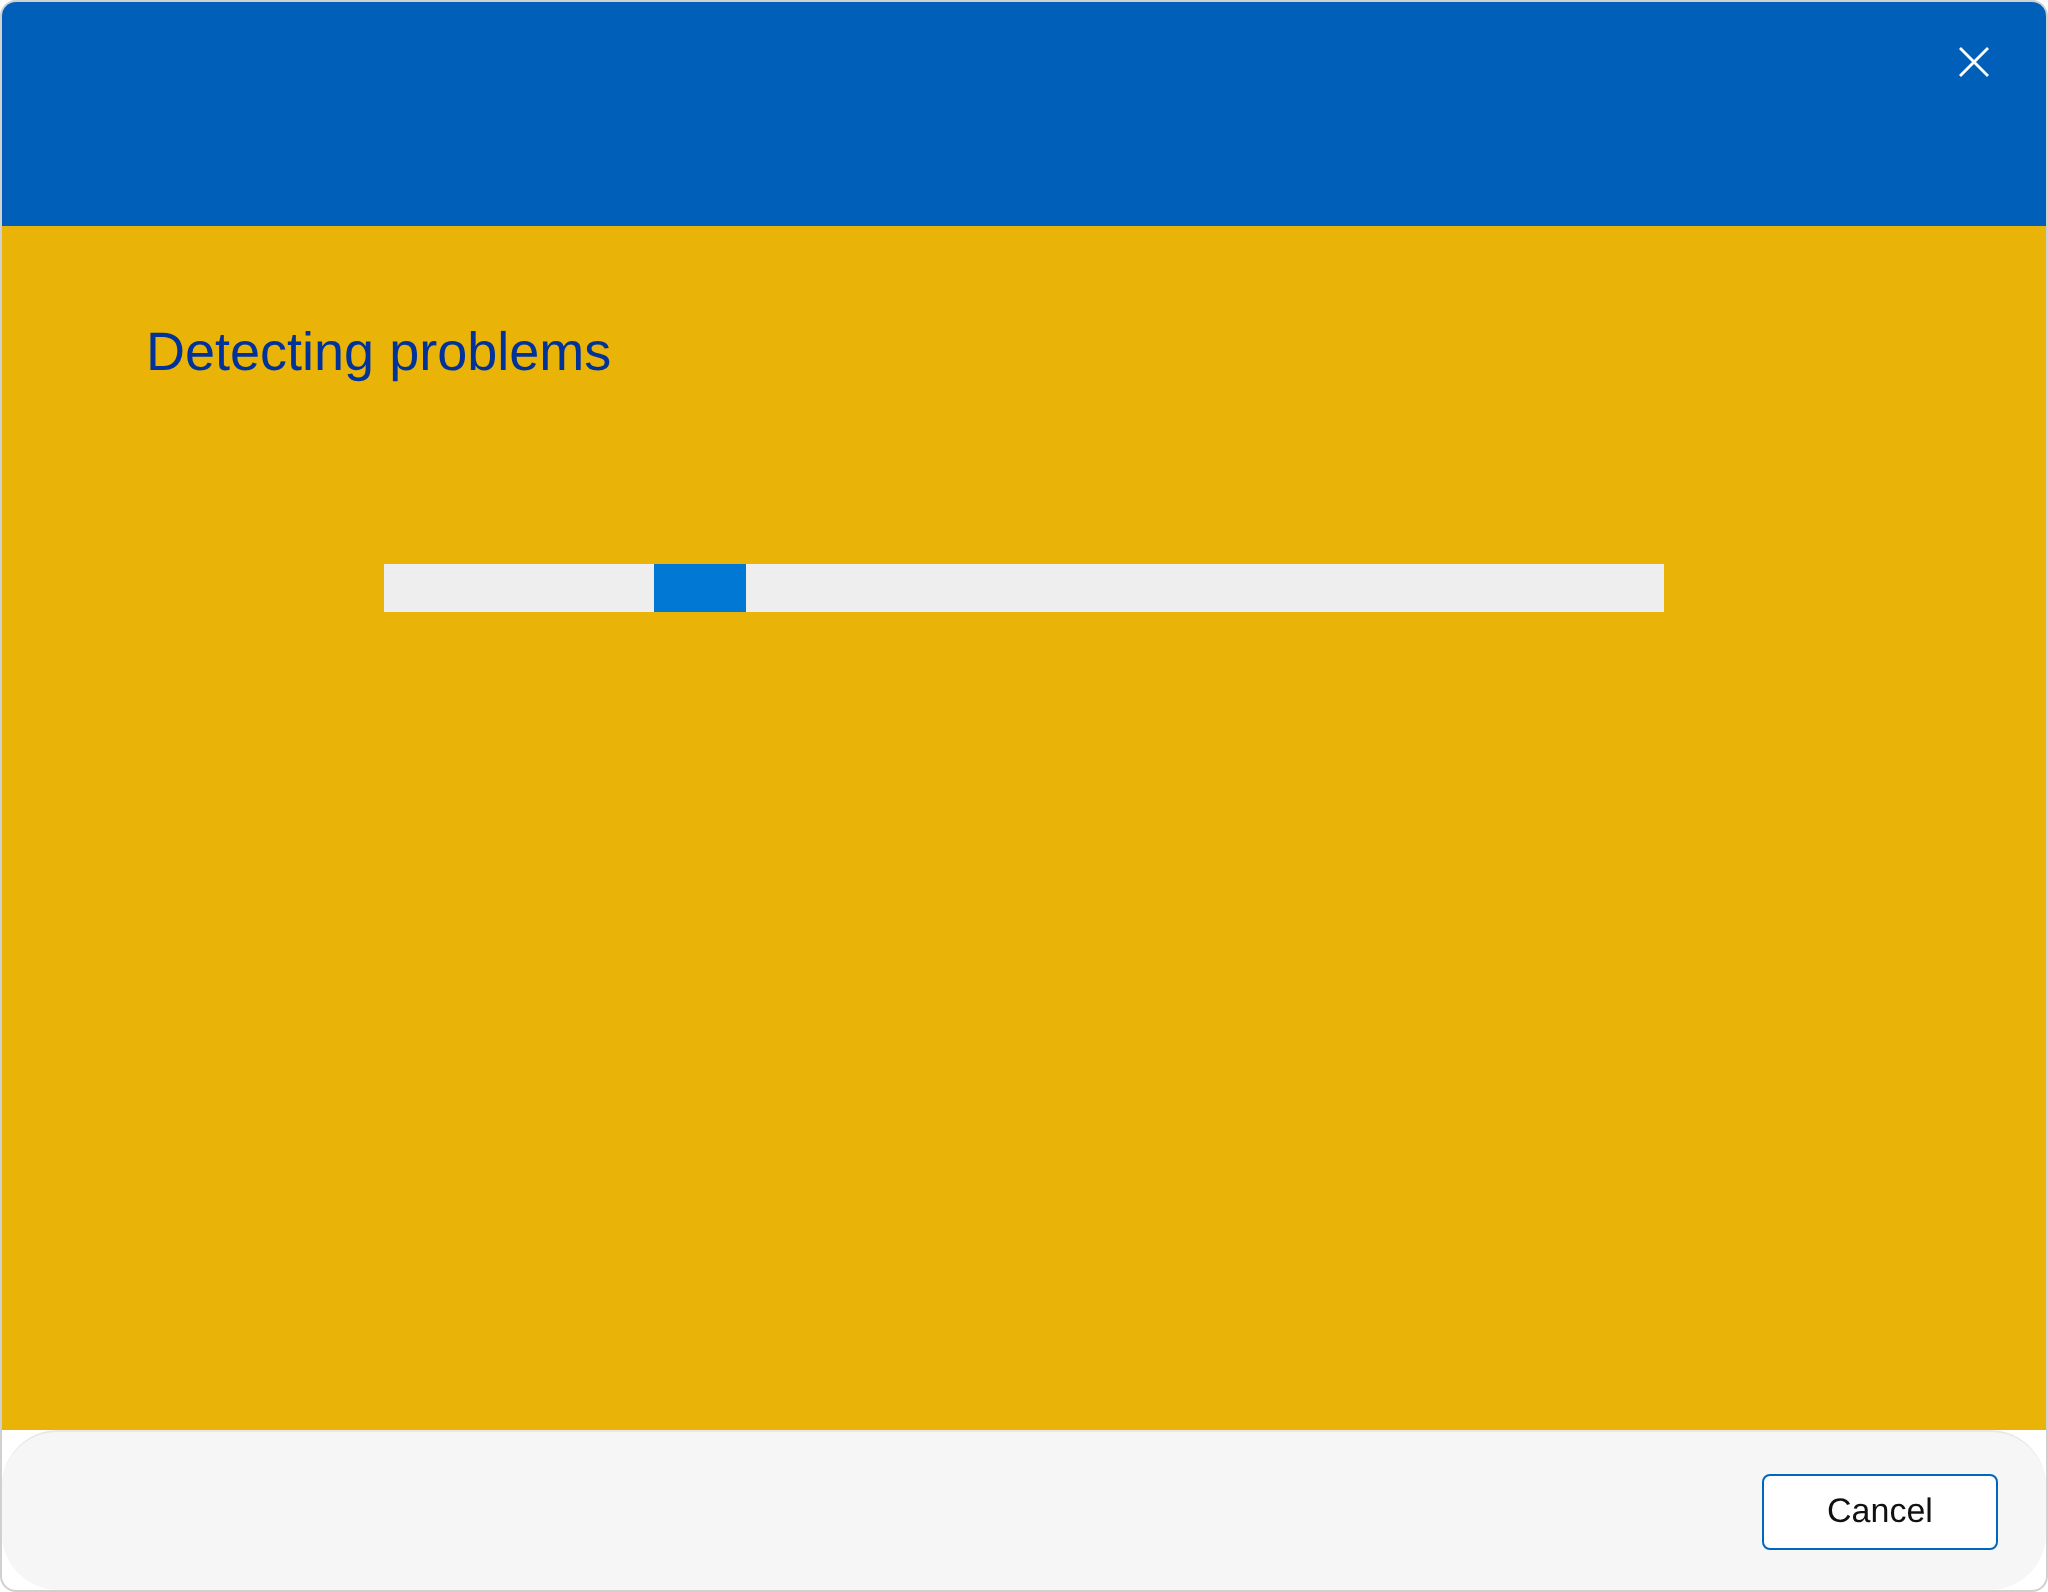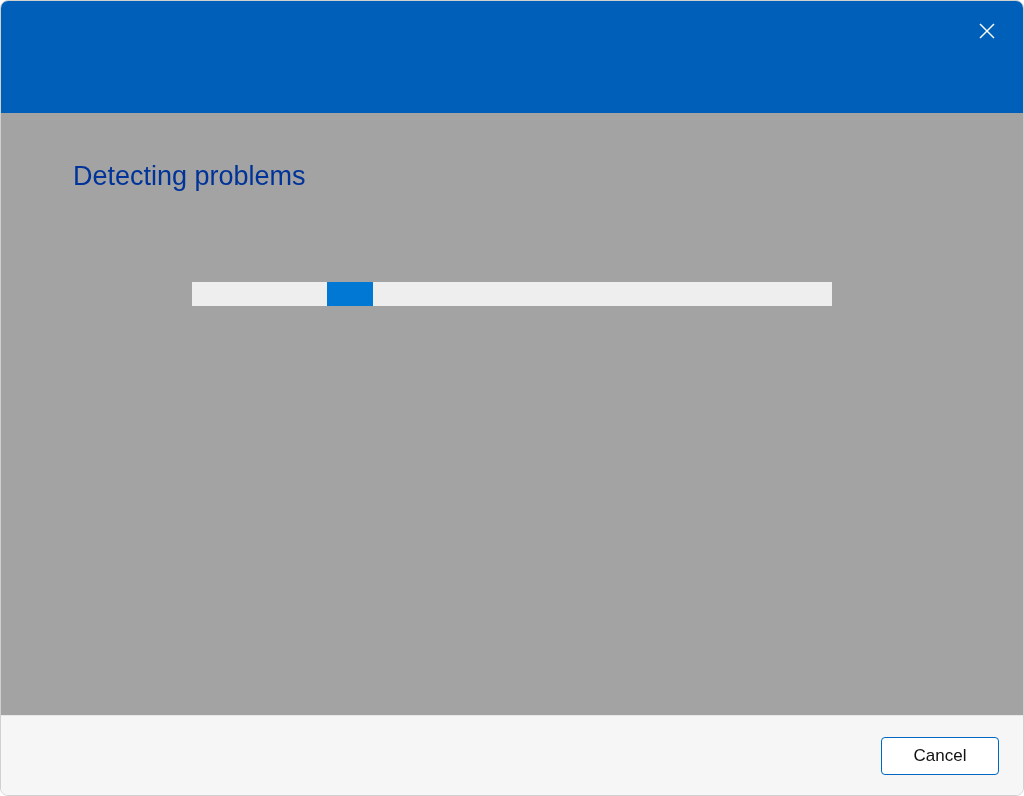--- a/index.html
+++ b/index.html
@@ -53,21 +53,21 @@
       height: 32px;
       display: flex;
       align-items: center;
       justify-content: center;
       cursor: pointer;
       color: #ffffff;
     }
     .close-btn svg { width: 20px; height: 20px; }
     .body {
       flex: 1;
-      background: #a3a3a3;
+      background: #eab308;
       padding: 48px 72px 0 72px;
       position: relative;
     }
     .heading {
       font-size: 27px;
       font-weight: 400;
       color: #003399;
       margin-bottom: 90px;
     }
     .progress-track {
@@ -86,20 +86,21 @@
       background: #0078d4;
     }
     .footer {
       height: 80px;
       border-top: 1px solid #e8e8e8;
       background: #f6f6f6;
       display: flex;
       align-items: center;
       justify-content: flex-end;
       padding: 0 24px;
+      border-radius: 28px;
     }
     .cancel-btn {
       min-width: 118px;
       height: 38px;
       background: #ffffff;
       border: 1px solid #0067c0;
       border-radius: 4px;
       font-size: 17px;
       color: #111;
       cursor: pointer;

